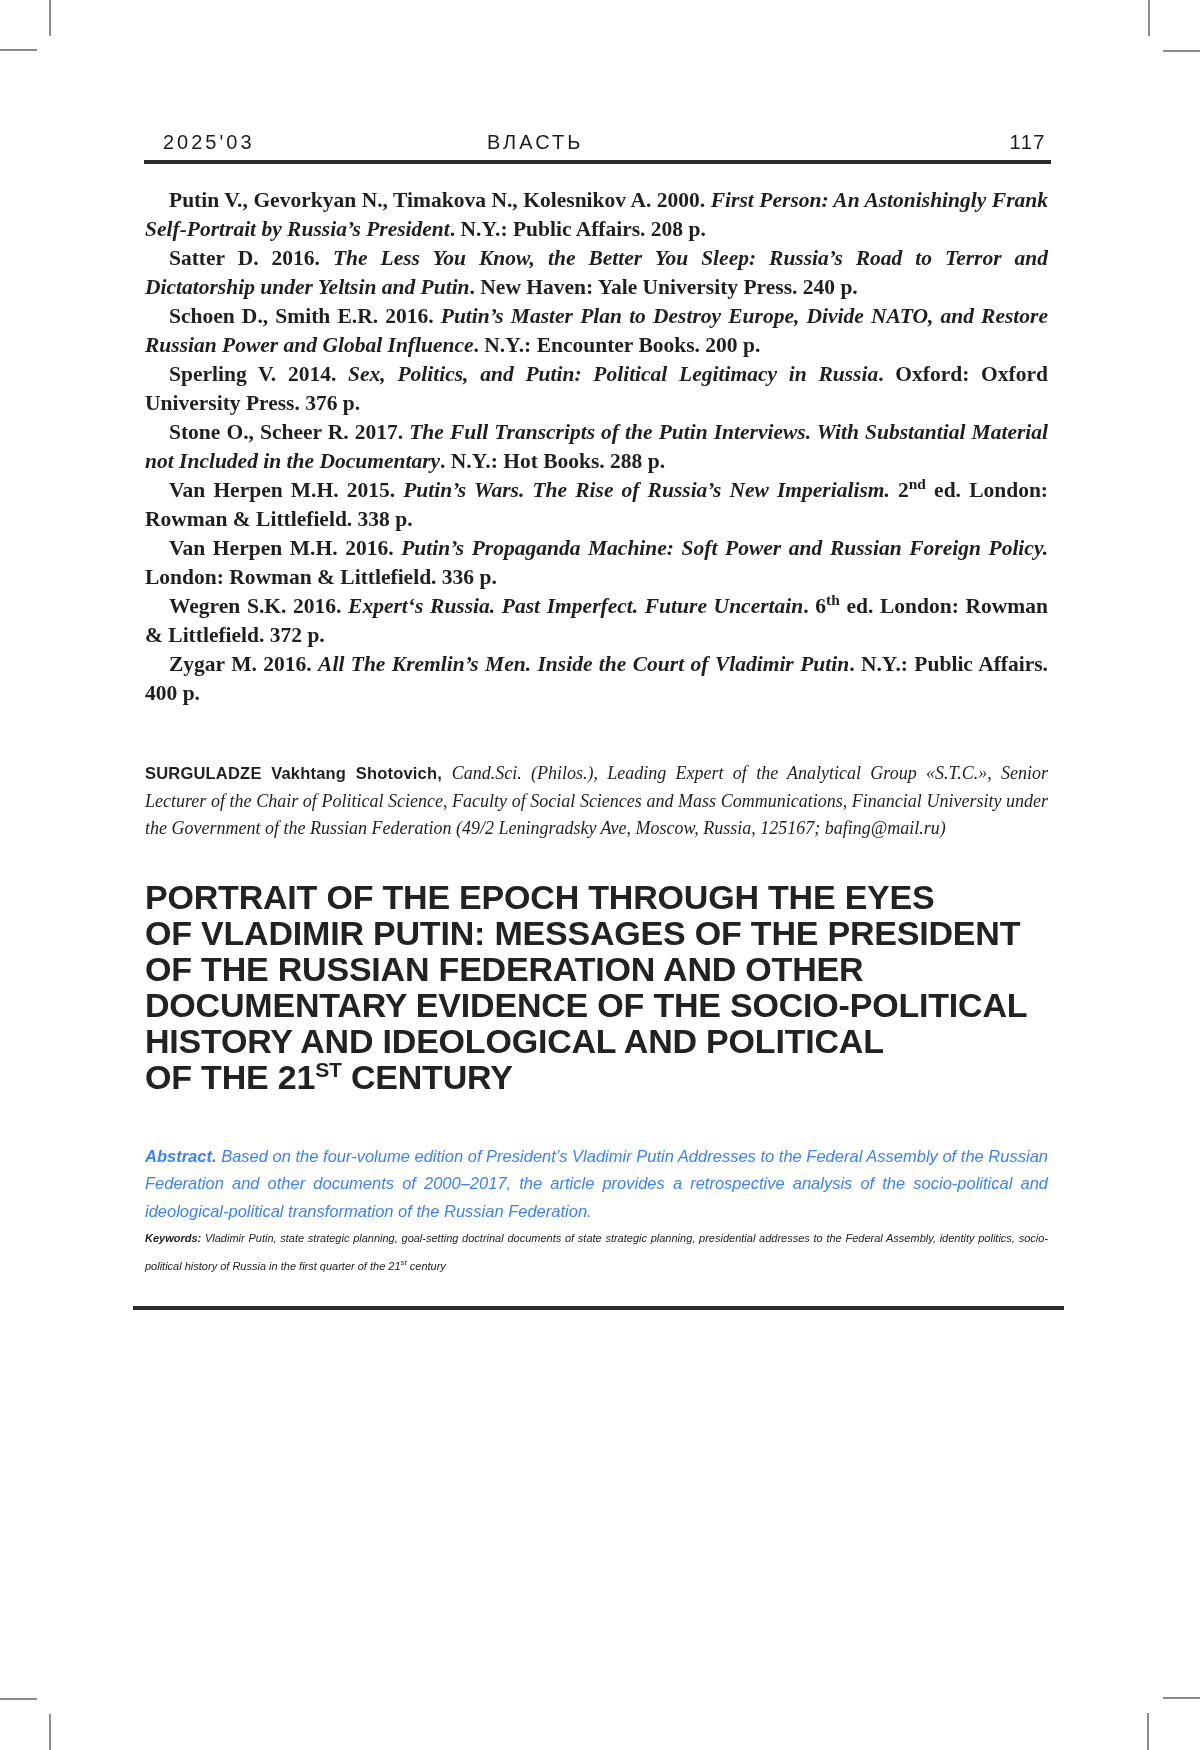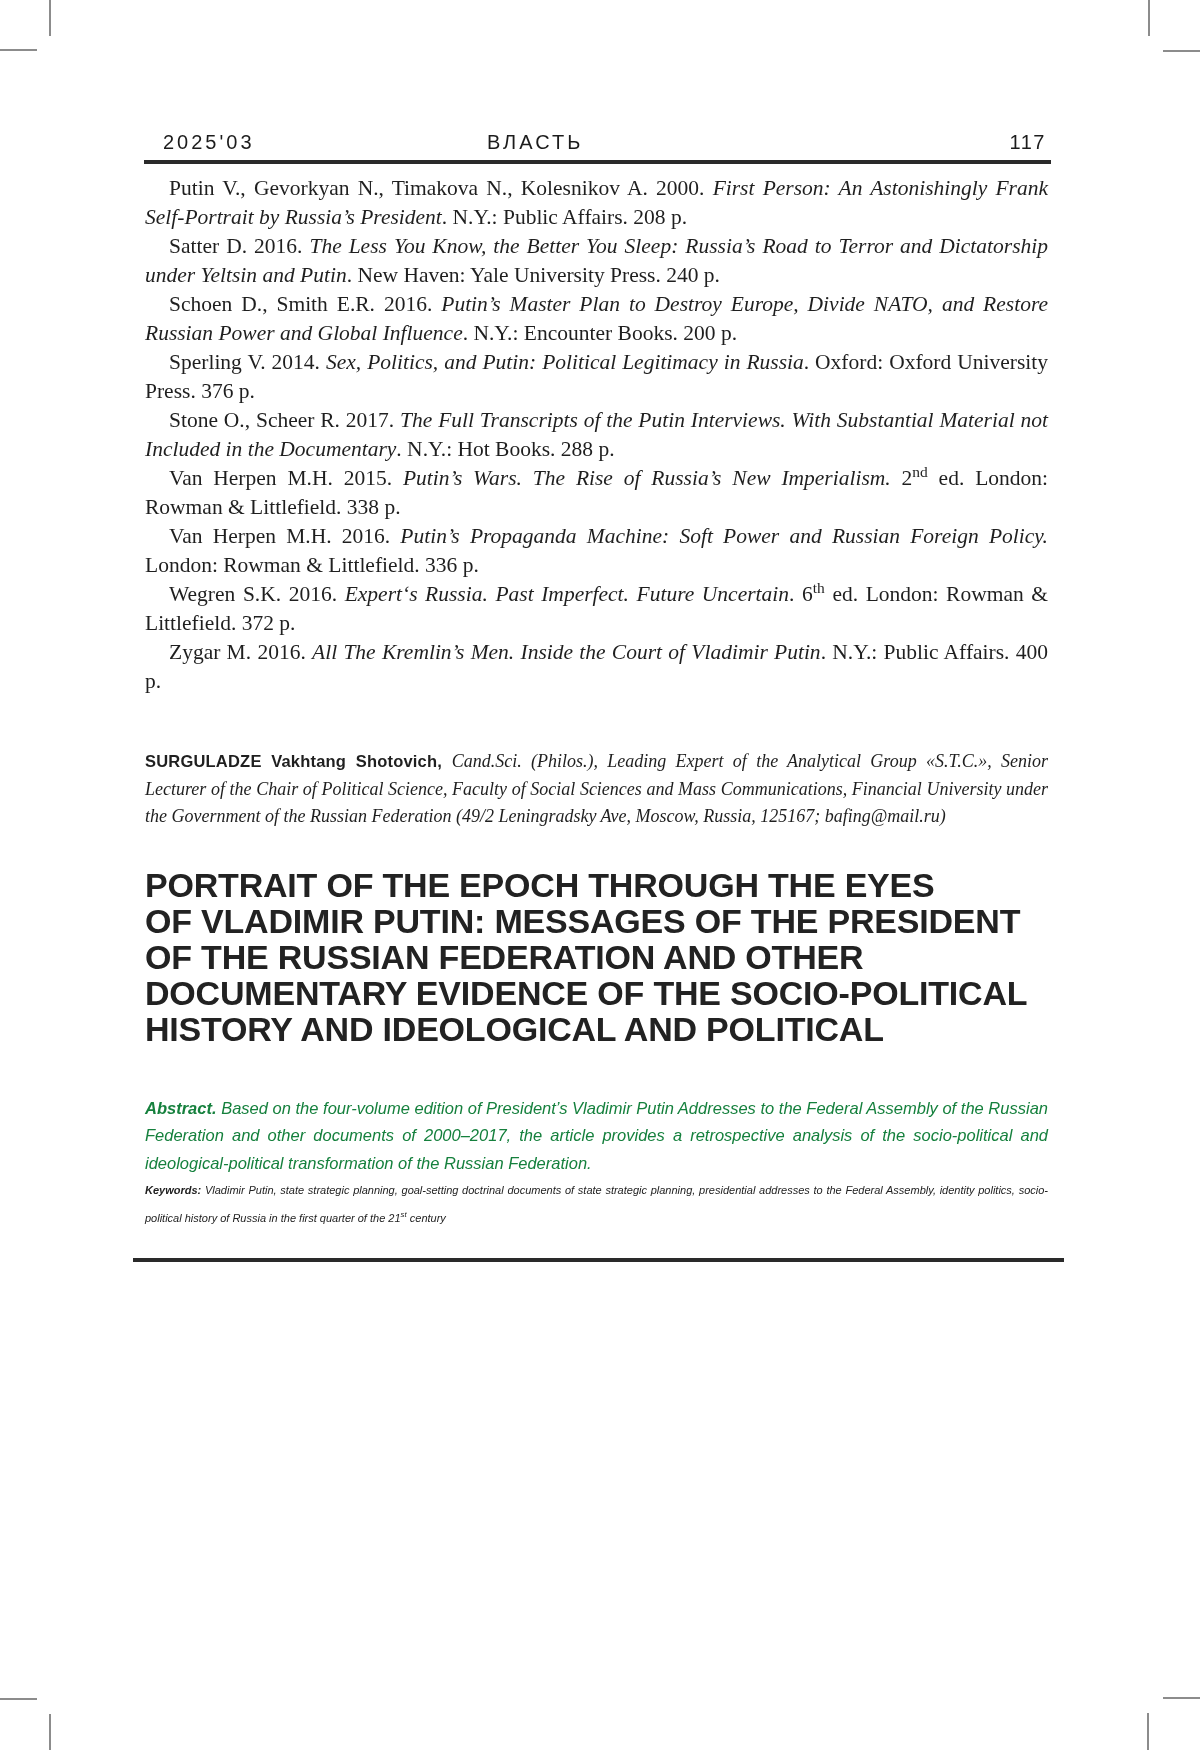--- a/index.html
+++ b/index.html
@@ -36,21 +36,21 @@
   .hdr-right{position:absolute;right:2px;top:0;letter-spacing:1.5px;}
 
   .header-rule{
     margin-top:5px;
     margin-left:-1px;
     width:calc(100% + 4px);
     height:4px;
     background:#2a2a2a;
   }
 
-  .references{margin-top:10px;}
+  .references{margin-top:22px;font-weight:bold;}
   .references p{
     margin:0;
     text-indent:24px;
     text-align:justify;
     font-size:21.5px;
     line-height:29px;
   }
 
   .author{
     margin:52px 0 0 0;
@@ -72,21 +72,21 @@
   }
   .title-line{display:block;}
   .article-title .sup{font-size:62%;vertical-align:super;line-height:0;}
 
   .abstract{
     margin:48px 0 0 0;
     font-family:"Liberation Sans", sans-serif;
     font-size:16.5px;
     line-height:27.5px;
     text-align:justify;
-    color:#15803d;
+    color:#3b82f6;
   }
   .keywords{
     margin:0;
     font-family:"Liberation Sans", sans-serif;
     font-size:11px;
     line-height:27.5px;
     text-align:justify;
     color:#222222;
   }
 
@@ -141,20 +141,21 @@
       </div>
 
     <p class="author"><span class="b f-sans">SURGULADZE Vakhtang Shotovich, </span><span class="i">Cand.Sci. (Philos.), Leading Expert of the Analytical Group «S.T.C.», Senior Lecturer of the Chair of Political Science, Faculty of Social Sciences and Mass Communications, Financial University under the Government of the Russian Federation (49/2 Leningradsky Ave, Moscow, Russia, 125167; bafing@mail.ru)</span></p>
 
     <h1 class="article-title">
         <span class="title-line"><span>PORTRAIT OF THE EPOCH THROUGH THE EYES</span></span>
         <span class="title-line"><span>OF VLADIMIR PUTIN: MESSAGES OF THE PRESIDENT</span></span>
         <span class="title-line"><span>OF THE RUSSIAN FEDERATION AND OTHER</span></span>
         <span class="title-line"><span>DOCUMENTARY EVIDENCE OF THE SOCIO-POLITICAL</span></span>
         <span class="title-line"><span>HISTORY AND IDEOLOGICAL AND POLITICAL</span></span>
+        <span class="title-line"><span>OF THE 21</span><span class="sup">ST</span><span> CENTURY</span></span>
       </h1>
 
     <p class="abstract"><span class="i b">Abstract.</span><span class="i"> Based on the four-volume edition of President’s Vladimir Putin Addresses to the Federal Assembly of the Russian Federation and other documents of 2000–2017, the article provides a retrospective analysis of the socio-political and ideological-political transformation of the Russian Federation.</span></p>
 
     <p class="keywords"><span class="i b">Keywords:</span><span class="i"> Vladimir Putin, state strategic planning, goal-setting doctrinal documents of state strategic planning, presidential addresses to the Federal Assembly, identity politics, socio-political history of Russia in the first quarter of the 21</span><span class="i sup">st</span><span class="i"> century</span></p>
 
     <div class="footer-rule"></div>
 
   </div>
 </div>

